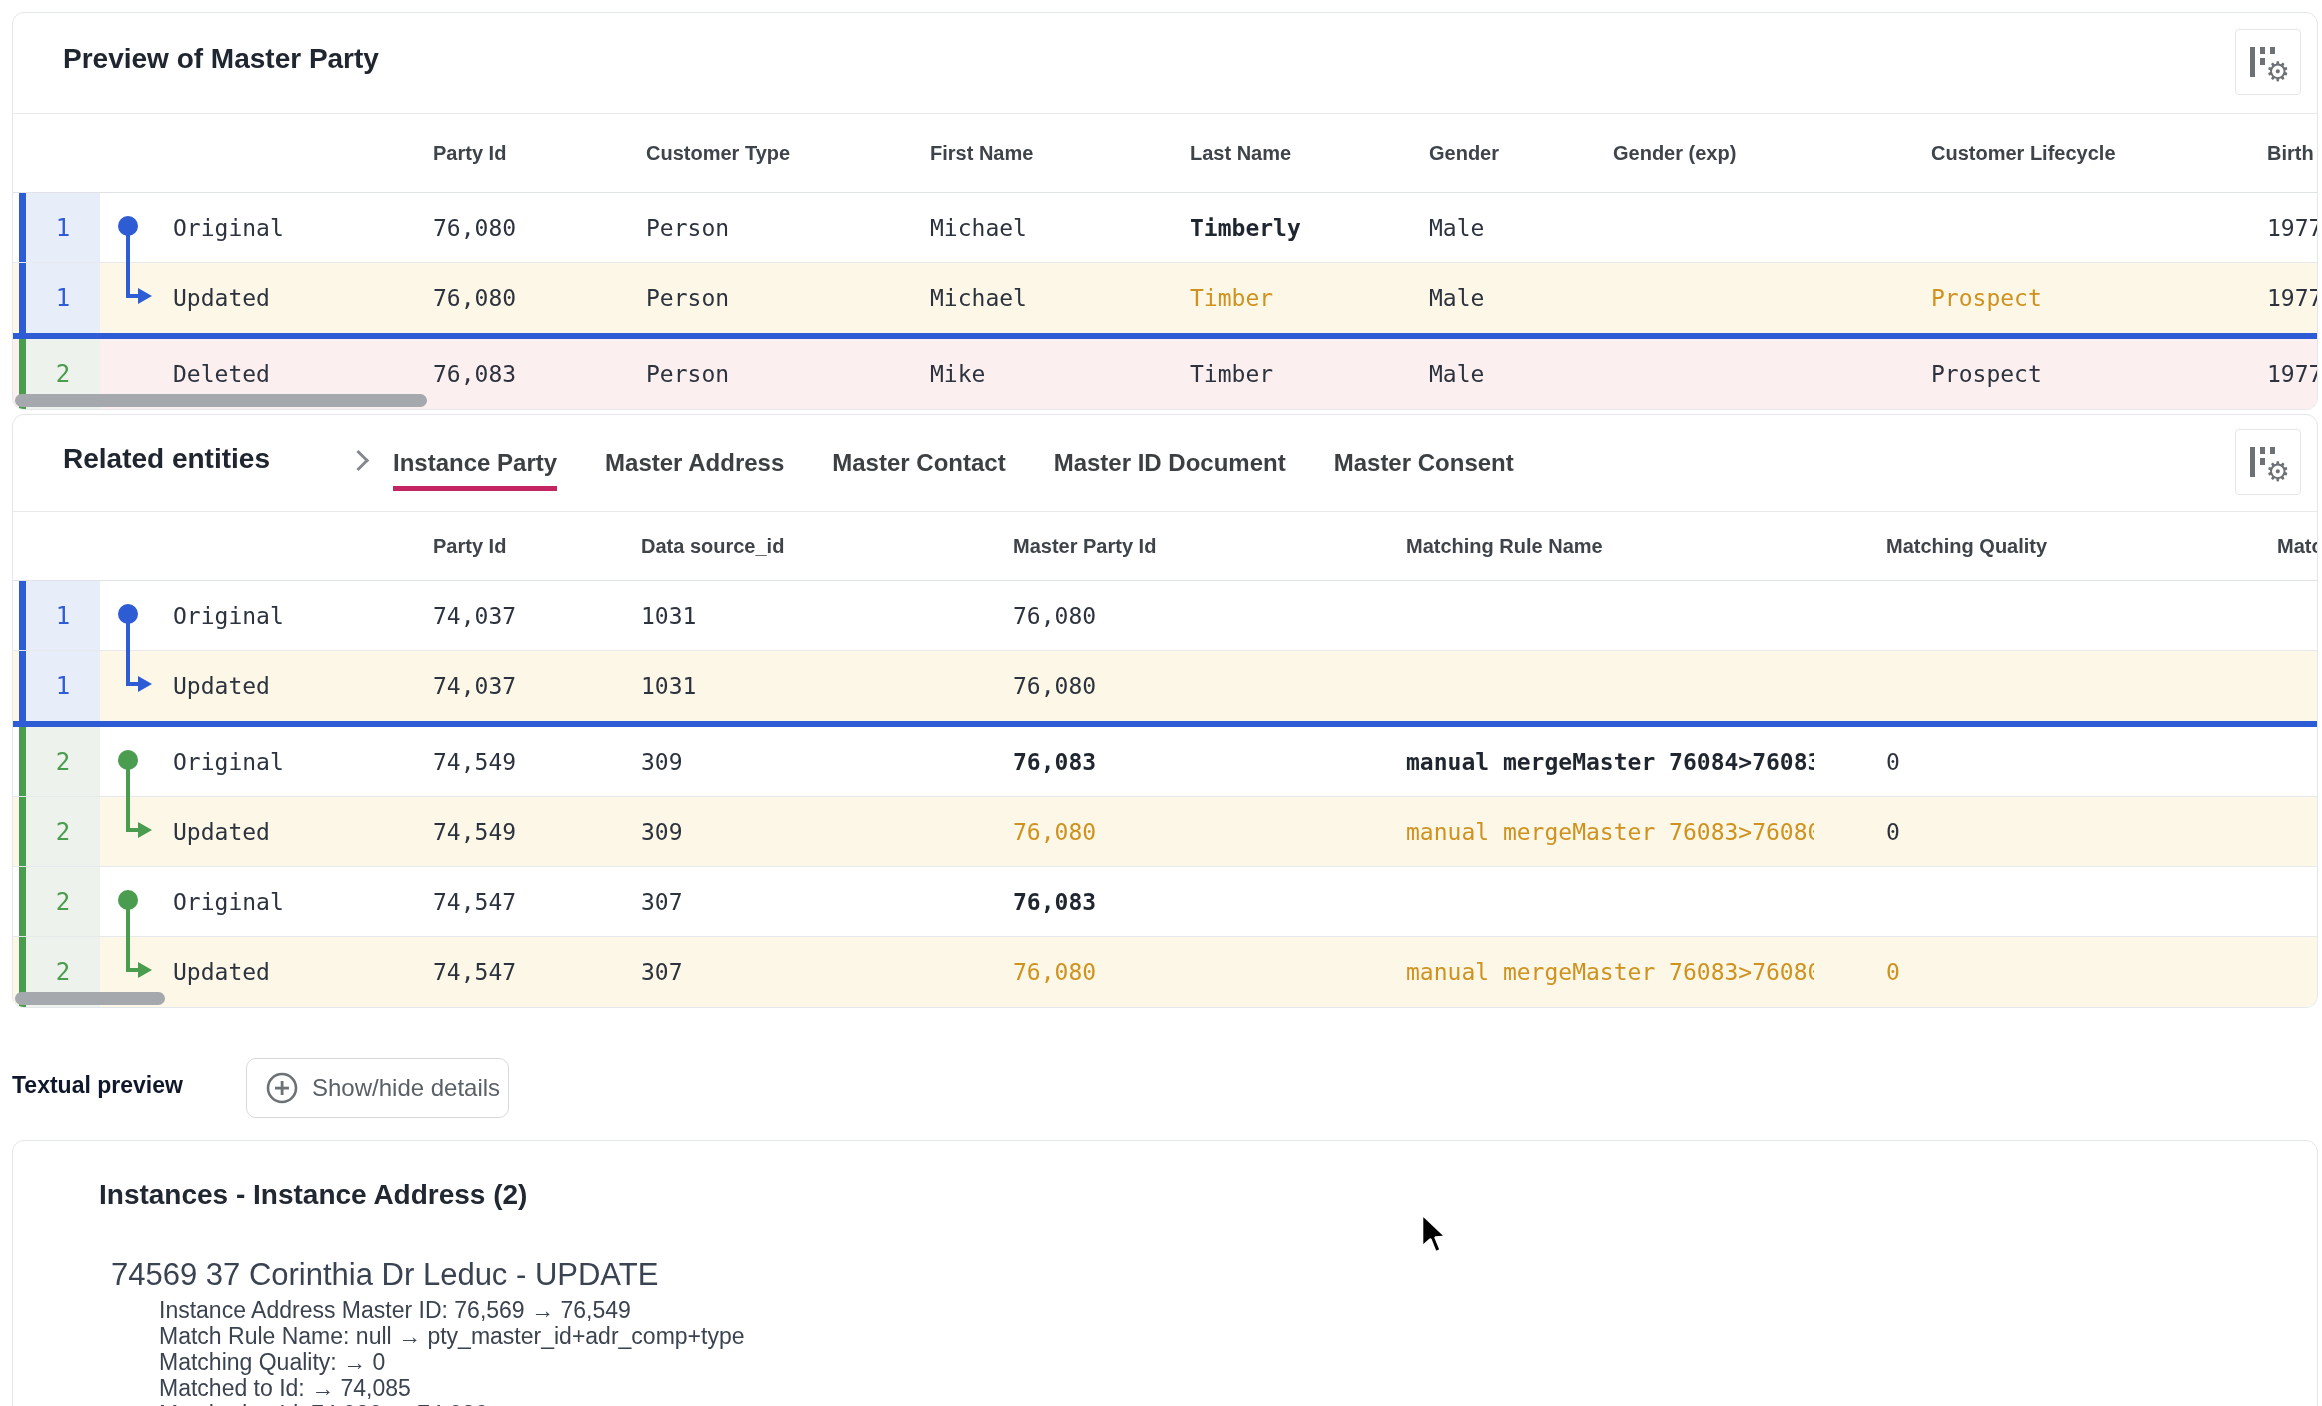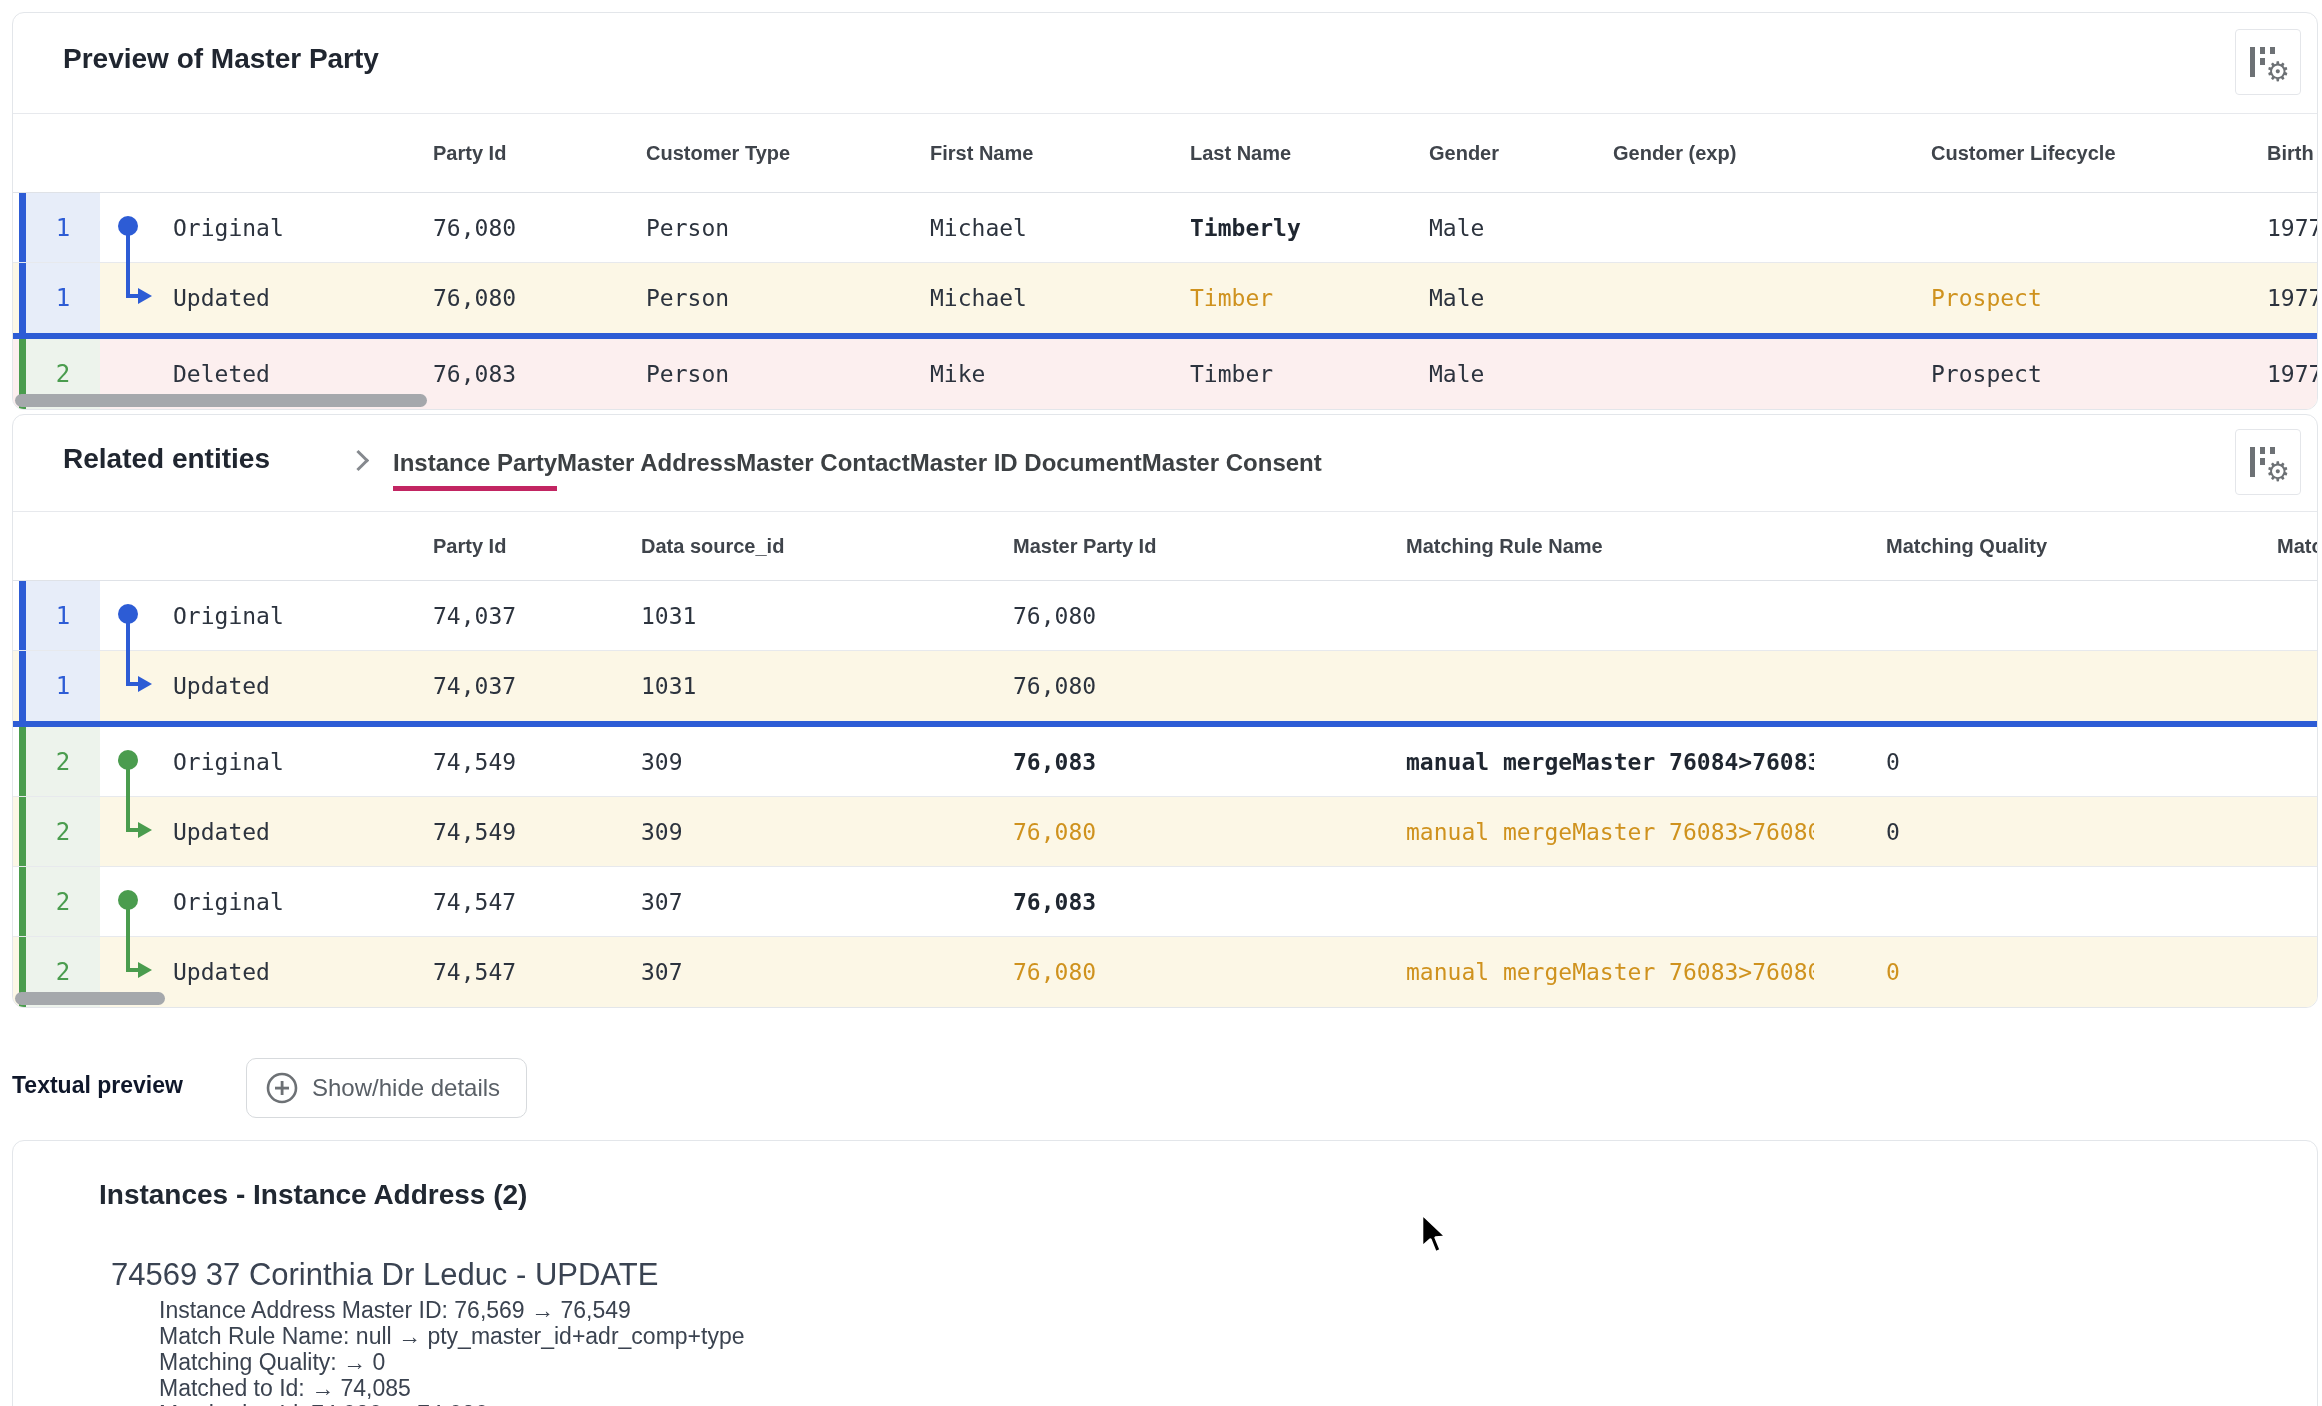--- a/index.html
+++ b/index.html
@@ -52,27 +52,27 @@
   .t2 .c-label { left:160px; } .t2 .c-pid { left:420px; } .t2 .c-dsid { left:628px; }
   .t2 .c-mpid { left:1000px; } .t2 .c-mrule { left:1393px; width:408px; overflow:hidden; }
   .t2 .c-mqual { left:1873px; } .t2 .c-extra { left:2264px; }
 
   .hscroll { position:absolute; height:13px; border-radius:7px; background:#a5a8ac; left:2px; cursor:pointer; }
 
   
   .re-heading { position:absolute; left:50px; top:28px; font-size:28px; font-weight:bold; color:#202630; }
   .chev { position:absolute; left:338px; top:38px; width:15px; height:15px;
     border-top:3px solid #85898e; border-right:3px solid #85898e; transform:rotate(45deg); }
-  .tabs { position:absolute; left:380px; top:34px; display:flex; }
+  .tabs { position:absolute; left:380px; top:34px; display:flex; gap:48px; }
   .tab { font-size:24px; font-weight:bold; color:#3c4043; padding-bottom:9px; cursor:pointer; white-space:nowrap; }
   .tab.active { border-bottom:5px solid #c22562; }
 
   
   .tp-label { position:absolute; left:12px; top:1072px; font-size:23px; font-weight:bold; color:#0f172a; }
-  .tp-btn { position:absolute; left:246px; top:1058px; height:60px; padding:0 26px 0 18px;
+  .tp-btn { position:absolute; left:246px; top:1058px; height:60px; padding:0 8px 0 18px;
     border:1.5px solid #d7dadd; border-radius:10px; background:#fff; display:flex; align-items:center;
     gap:13px; cursor:pointer; }
   .tp-btn span.lbl { font-size:24px; color:#5a6067; white-space:nowrap; }
 
   
   .inst-title { position:absolute; left:86px; top:38px; font-size:28px; font-weight:bold; color:#212832; }
   .inst-record { position:absolute; left:98px; top:116px; font-size:31px; color:#3a4352; }
   .inst-details { position:absolute; left:146px; top:156px; font-size:23px; color:#3b4350; line-height:26px; }
 
   .cursor { position:absolute; left:1418px; top:1212px; z-index:99; pointer-events:none; }

